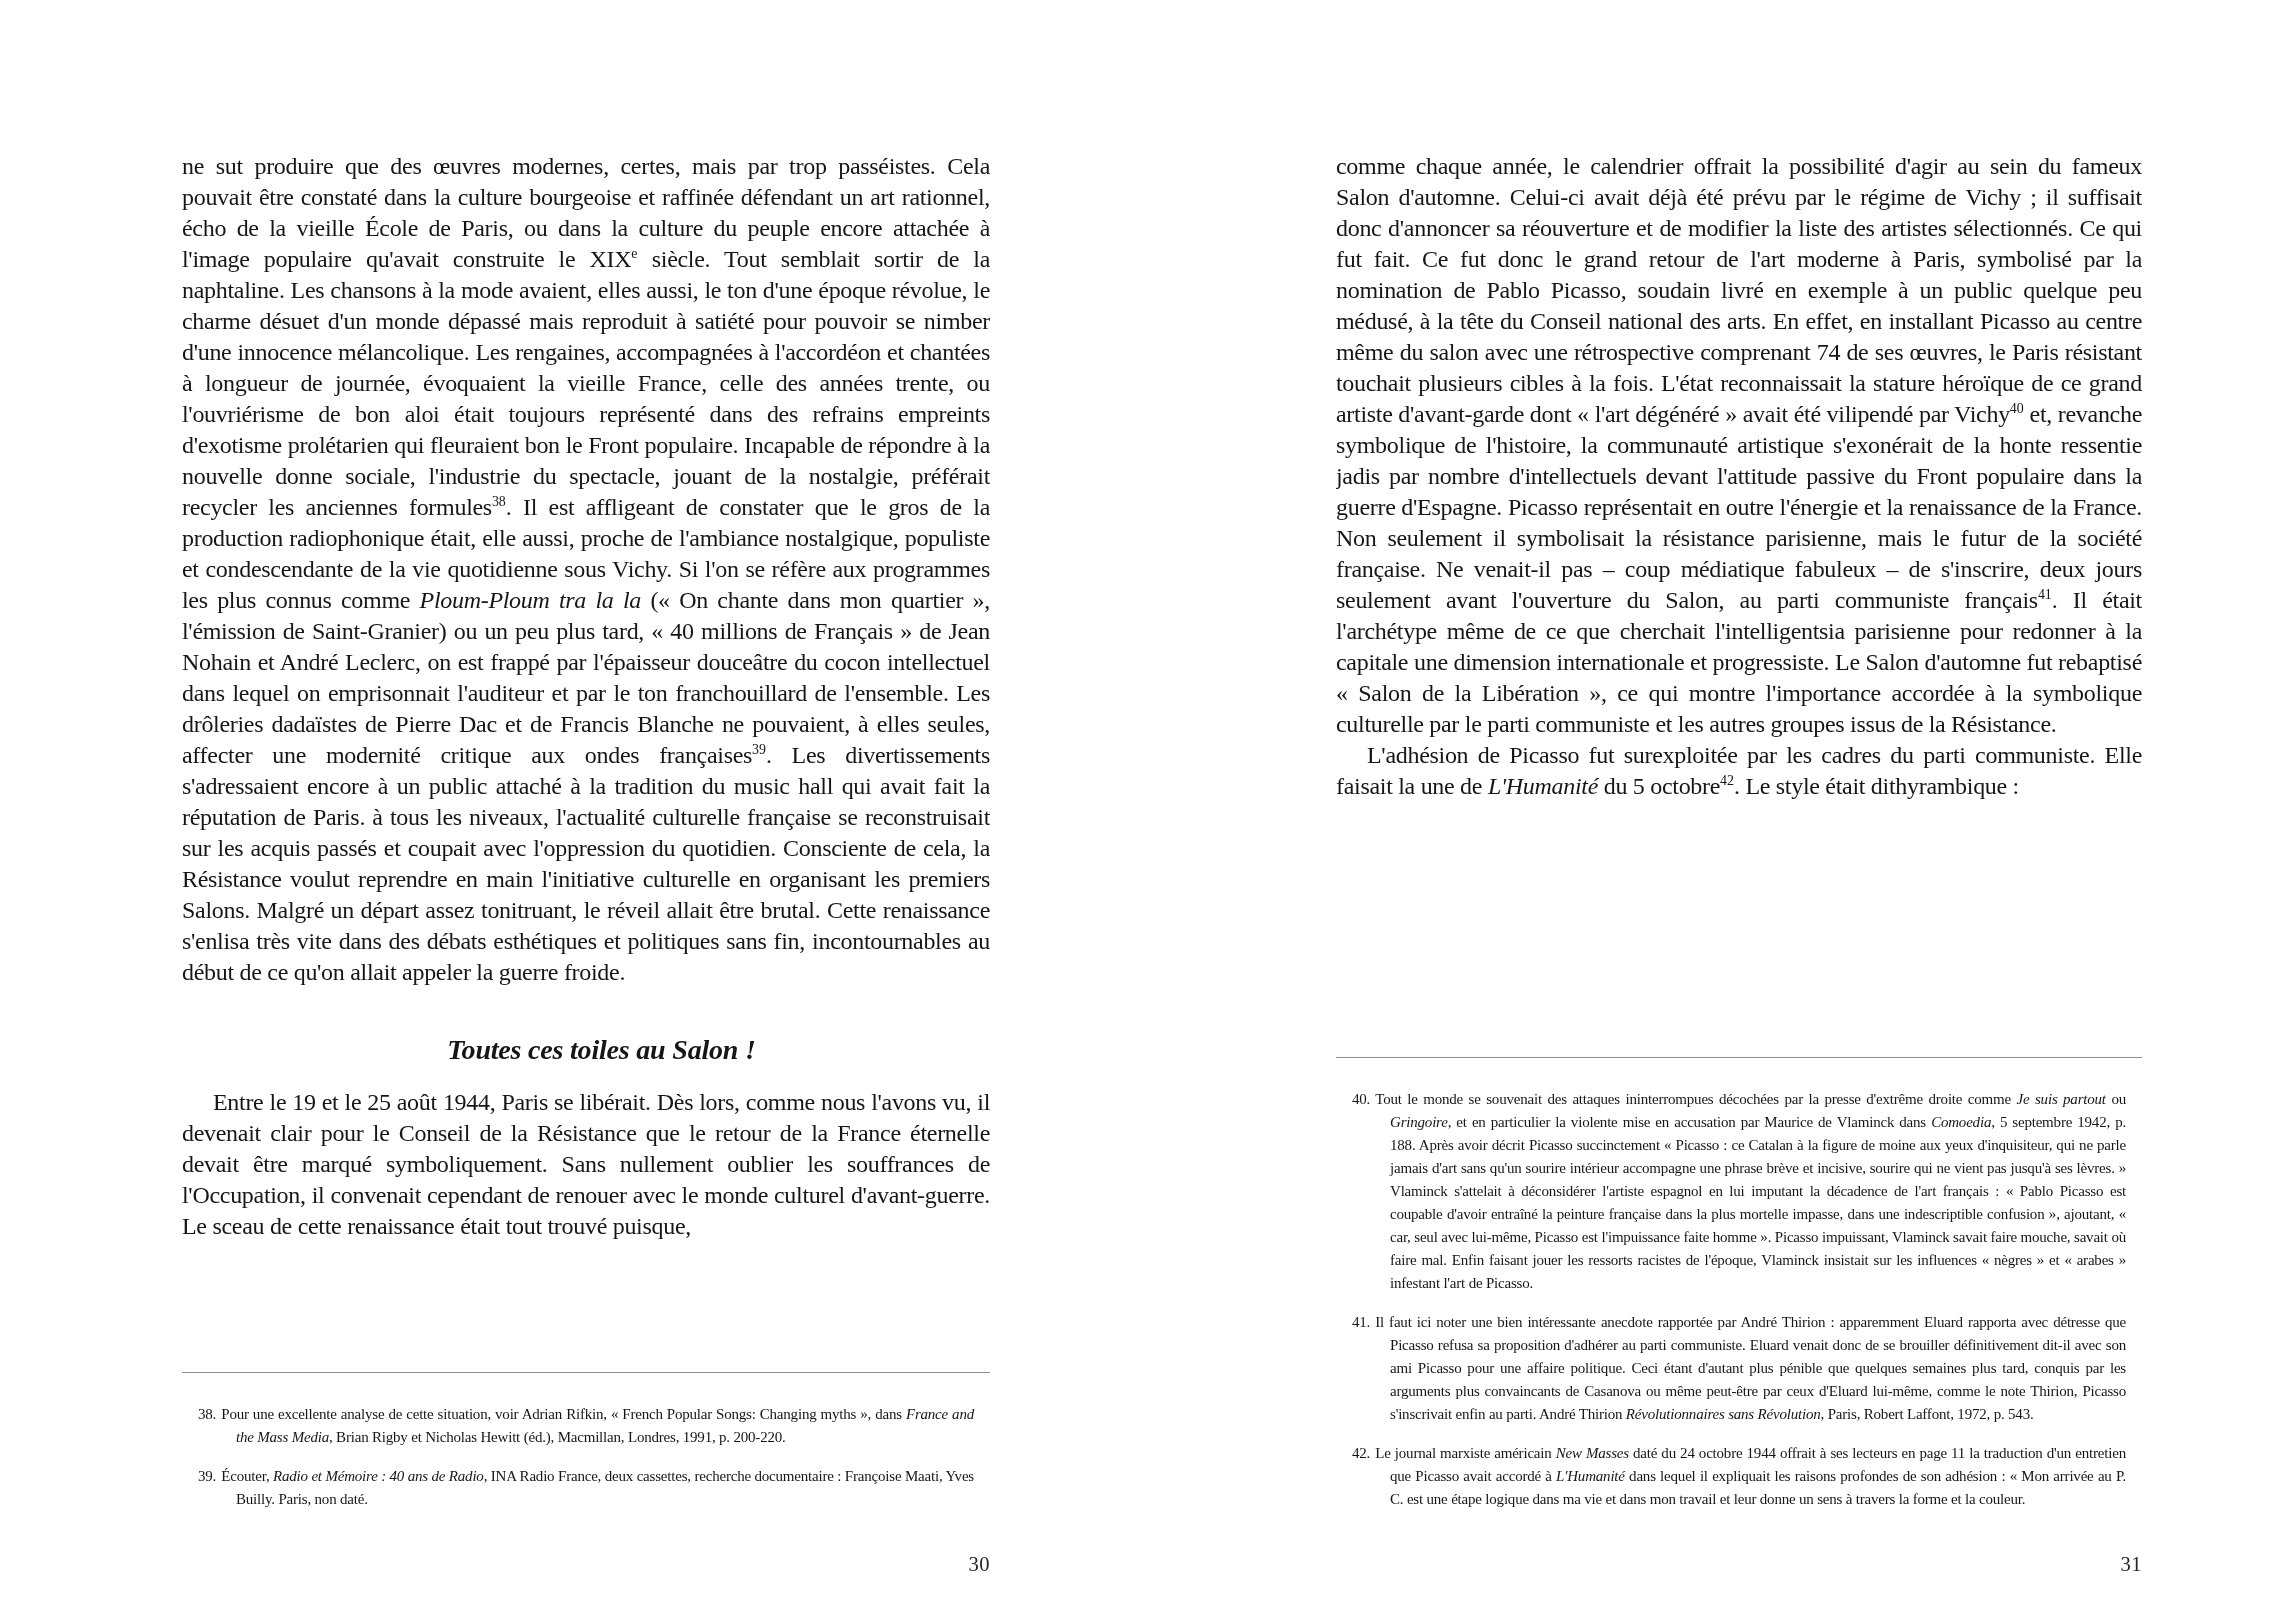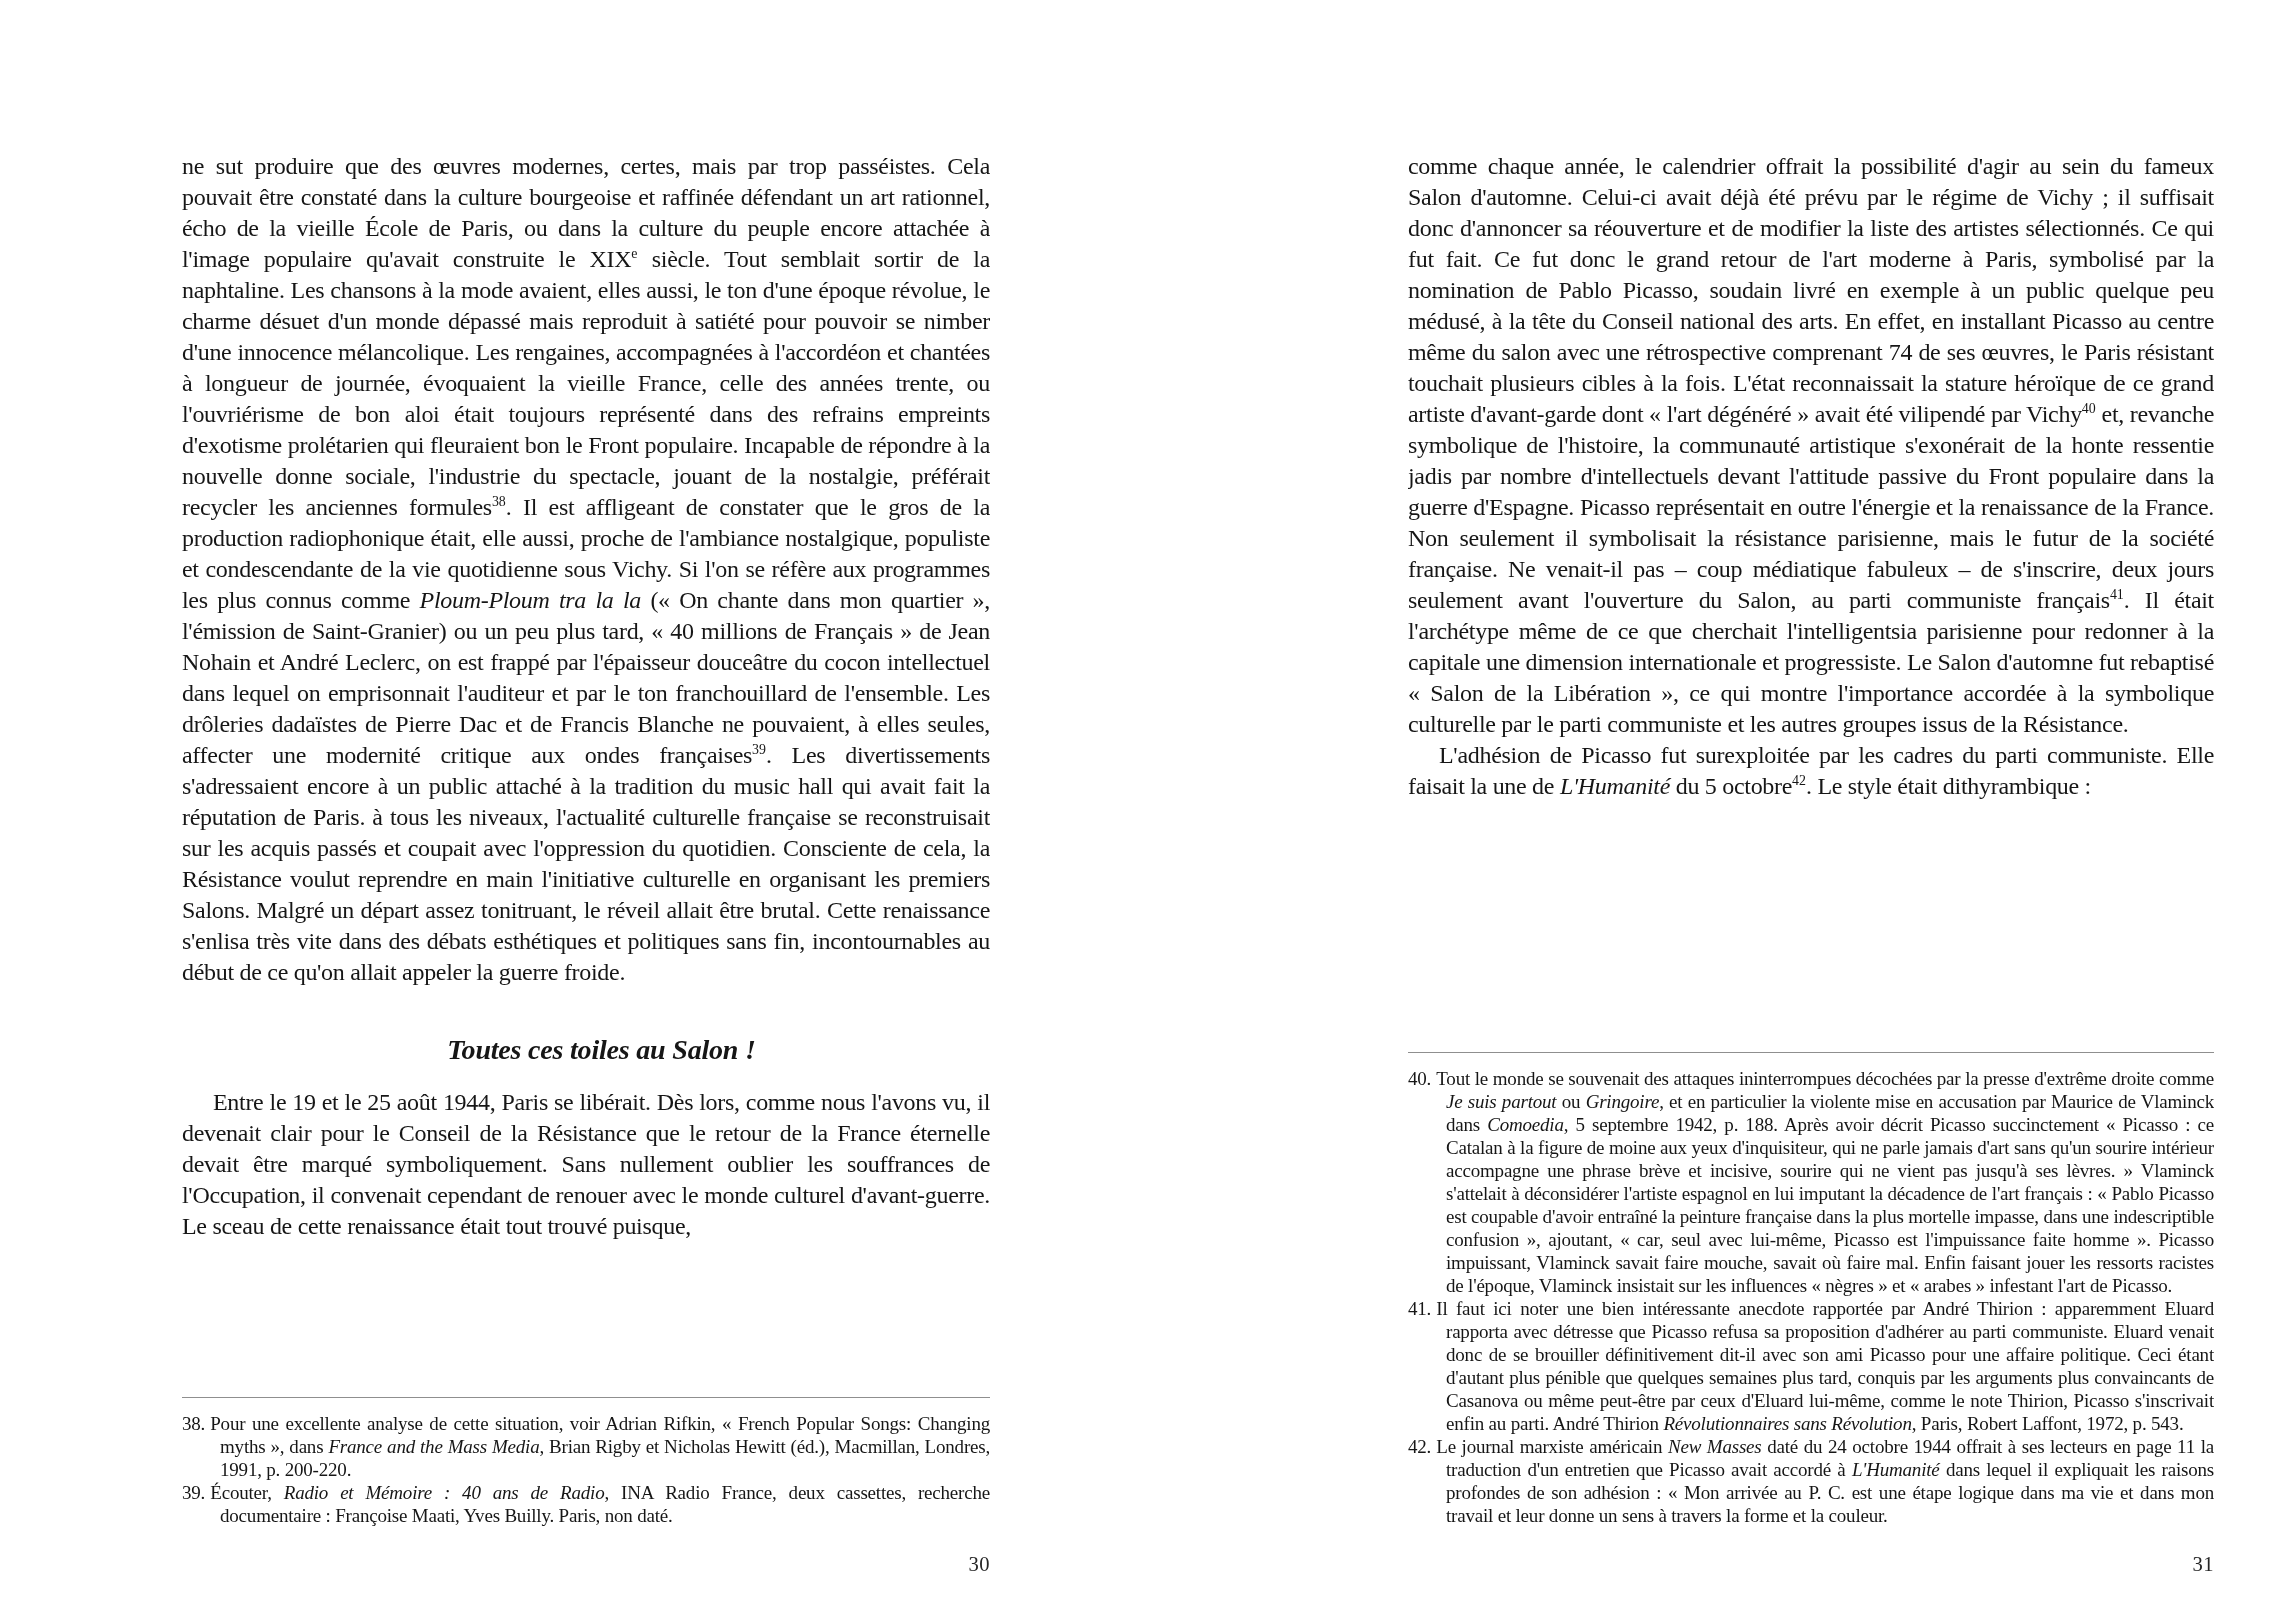--- a/index.html
+++ b/index.html
@@ -21,21 +21,21 @@
     top: 0;
     height: 1621px;
     box-sizing: border-box;
     display: flex;
     flex-direction: column;
     padding-top: 151px;
     padding-bottom: 45px;
     overflow: hidden;
   }
   .page-left  { left: 182px;  width: 808px; }
-  .page-right { left: 1408px; width: 806px; }
+  .page-right { left: 1336px; width: 806px; }
 
   .body p {
     margin: 0;
     text-align: justify;
     font-size: 24px;
     line-height: 31px;
     letter-spacing: -0.3px;
   }
   .body p.indent { text-indent: 31px; }
 
@@ -48,22 +48,22 @@
     letter-spacing: -0.2px;
     text-align: center;
   }
 
   .footnotes {
     margin-top: auto;
     border-top: 1.7px solid #8f8f8f;
     padding-top: 13.7px;
   }
   .footnote {
-    margin: 0;
-    font-size: 19px;
+    margin: 16px;
+    font-size: 15px;
     line-height: 23px;
     text-align: justify;
     padding-left: 38px;
     text-indent: -38px;
     letter-spacing: -0.2px;
   }
   .fn-num { padding-right: 5.1px; }
 
   .pageno {
     margin-top: 26px;

